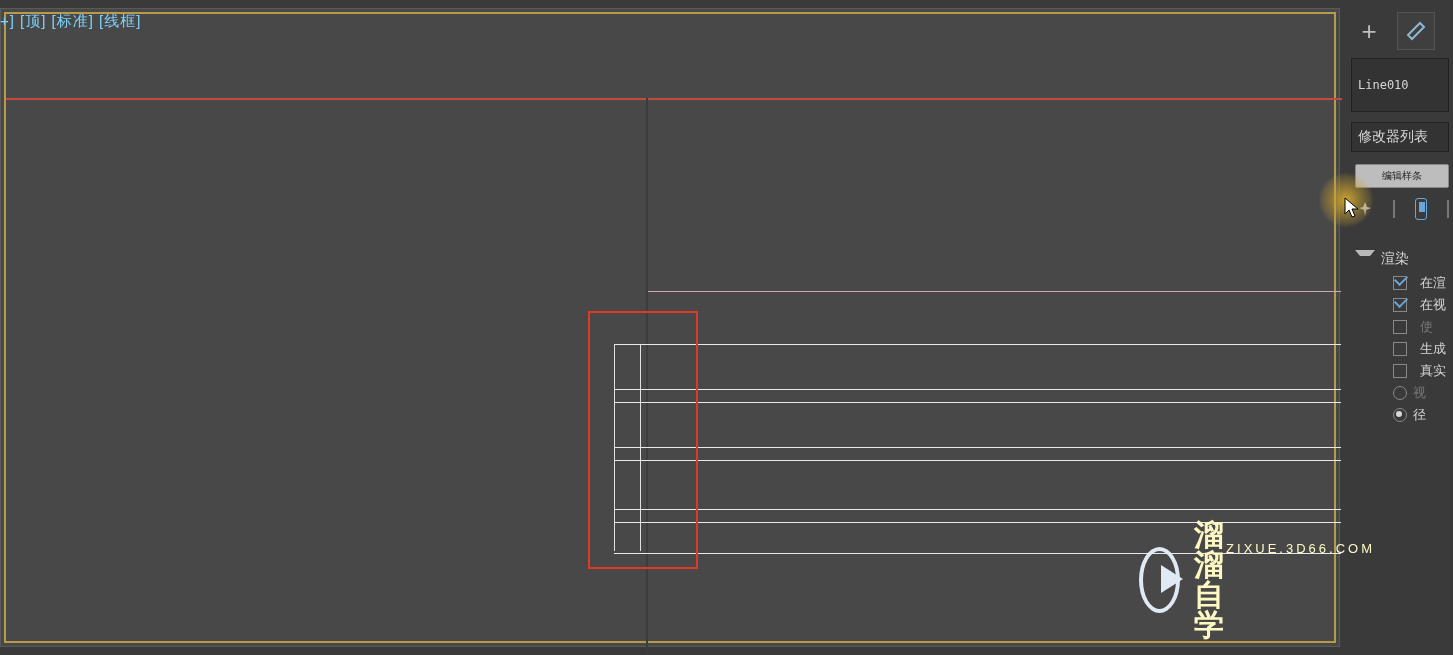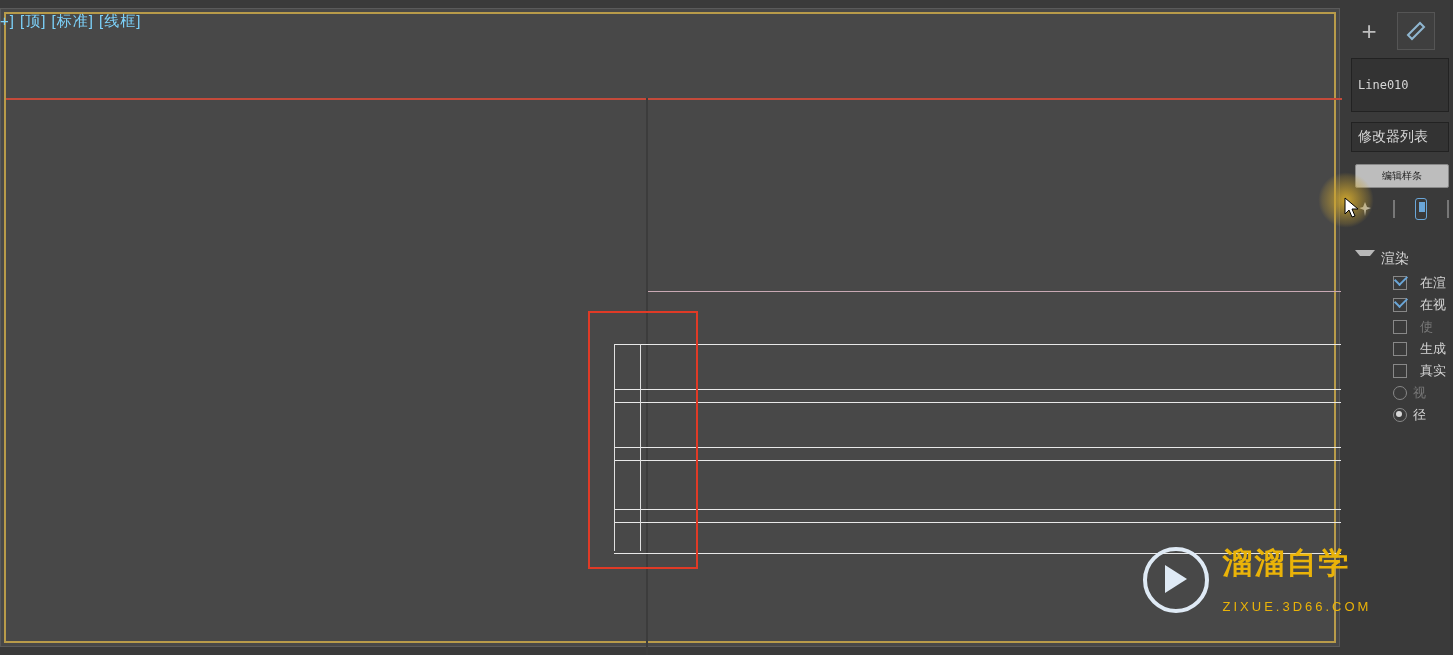--- a/index.html
+++ b/index.html
@@ -53,21 +53,21 @@
   .chk.on:after{content:"";position:absolute;left:1px;top:-2px;width:10px;height:6px;border-left:2px solid #6aa6d8;border-bottom:2px solid #6aa6d8;transform:rotate(-45deg)}
   .radio-row{display:flex;align-items:center;height:22px;padding-left:42px;gap:6px;font-size:13px;color:#d7d7d7}
   .radio{width:12px;height:12px;border:1px solid #888;border-radius:50%;background:#3a3a3a;position:relative}
   .radio.on:after{content:"";position:absolute;left:2px;top:2px;width:6px;height:6px;background:#d7d7d7;border-radius:50%}
   .muted{color:#777}
 
   
   .wm{position:absolute;left:1139px;top:526px;width:236px;height:108px;display:flex;align-items:center;justify-content:center;gap:14px;pointer-events:none}
   .wm-icon{width:58px;height:58px;border:4px solid #dfeaf5;border-radius:50%;position:relative}
   .wm-icon:after{content:"";position:absolute;left:18px;top:14px;width:0;height:0;border-top:14px solid transparent;border-bottom:14px solid transparent;border-left:22px solid #dfeaf5}
-  .wm-txt{display:flex;flex-direction:column;color:#eab308;line-height:1}
+  .wm-txt{display:flex;flex-direction:row;color:#fef9c3;line-height:1}
   .wm-txt .big{font-size:30px;font-weight:700;letter-spacing:2px}
   .wm-txt .small{font-size:13px;letter-spacing:3px;margin-top:22px}
 
   
   .hl{position:absolute;left:1318px;top:172px;width:56px;height:56px;border-radius:50%;background:radial-gradient(circle,#c9a22f 0%,rgba(201,162,47,0.2) 60%,transparent 70%);pointer-events:none}
   .cursor{position:absolute;left:1344px;top:197px;width:16px;height:22px;pointer-events:none}
   .cursor svg{display:block}
 </style>
 </head>
 <body>

